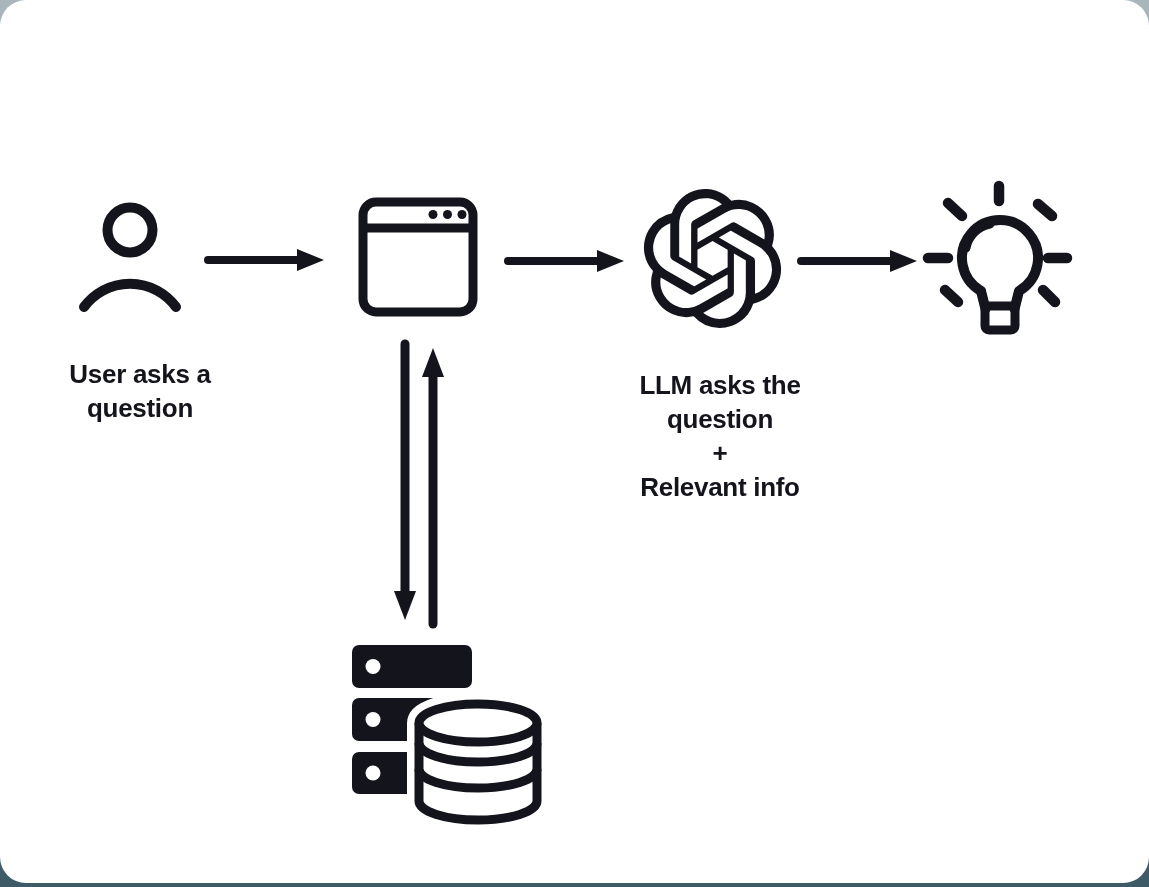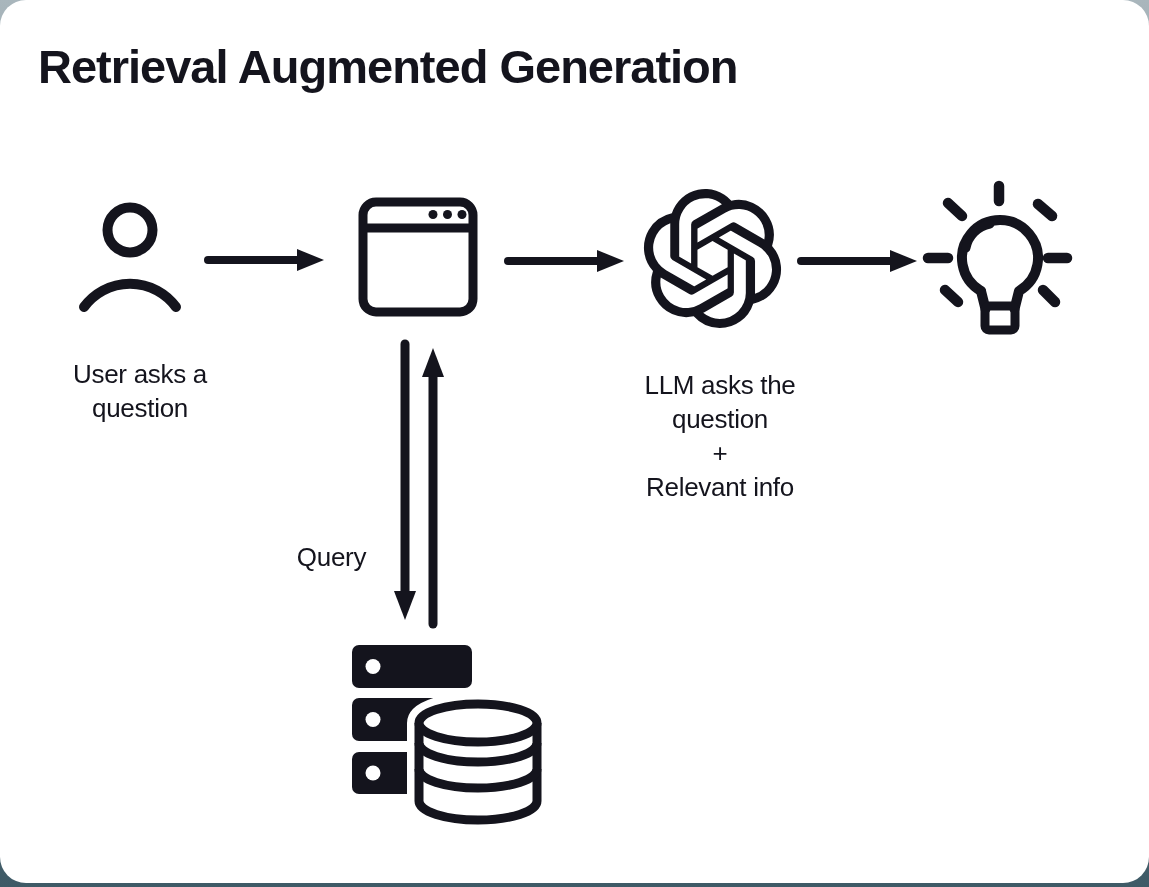--- a/index.html
+++ b/index.html
@@ -12,37 +12,36 @@
     position:absolute;left:0;top:0;right:0;bottom:4px;
     background:var(--card);border-radius:26px;color:var(--ink);
   }
   .abs{position:absolute}
   svg{display:block;overflow:visible}
   .title{
     position:absolute;left:38px;top:40px;margin:0;
     font-size:47px;line-height:54px;font-weight:700;letter-spacing:-1px;
   }
   .label{
-    position:absolute;font-size:26px;line-height:34px;font-weight:400;
+    position:absolute;font-size:26px;line-height:34px;font-weight:700;
     letter-spacing:-0.3px;white-space:pre-line;
   }
   .center{text-align:center}
   .stroke-ink{stroke:currentColor;fill:none}
   .fill-ink{fill:currentColor}
   .fill-card{fill:var(--card)}
   .stroke-card{stroke:var(--card);fill:var(--card)}
   .cap{stroke-linecap:round;stroke-linejoin:round}
 </style>
 </head>
 <body>
 
 <div class="stage">
   <div class="card">
 
-    <h1 class="title">Retrieval Augmented Generation</h1>
 
     <svg class="abs" style="left:76px;top:201px" width="110" height="112" viewBox="0 0 110 112">
       <circle class="stroke-ink" cx="54" cy="29" r="22.5" stroke-width="10"></circle>
       <path class="stroke-ink cap" d="M8 106 A57 57 0 0 1 100 106" stroke-width="10"></path>
     </svg>
 
     <svg class="abs" style="left:203px;top:248px" width="122" height="24" viewBox="0 0 122 24">
       <line class="stroke-ink cap" x1="5" y1="12" x2="96" y2="12" stroke-width="8"></line>
       <polygon class="fill-ink" points="94,1 121,12 94,23"></polygon>
     </svg>
@@ -119,18 +118,17 @@
 
     <div class="label center" style="left:40px;top:357px;width:200px">User asks a
 question</div>
 
     <div class="label center" style="left:590px;top:368px;width:260px">LLM asks the
 question
 +
 Relevant info</div>
 
 
-    <div class="label center" style="left:269px;top:540px;width:125px">Query</div>
 
 
 
   </div>
 </div>
 
 </body></html>

